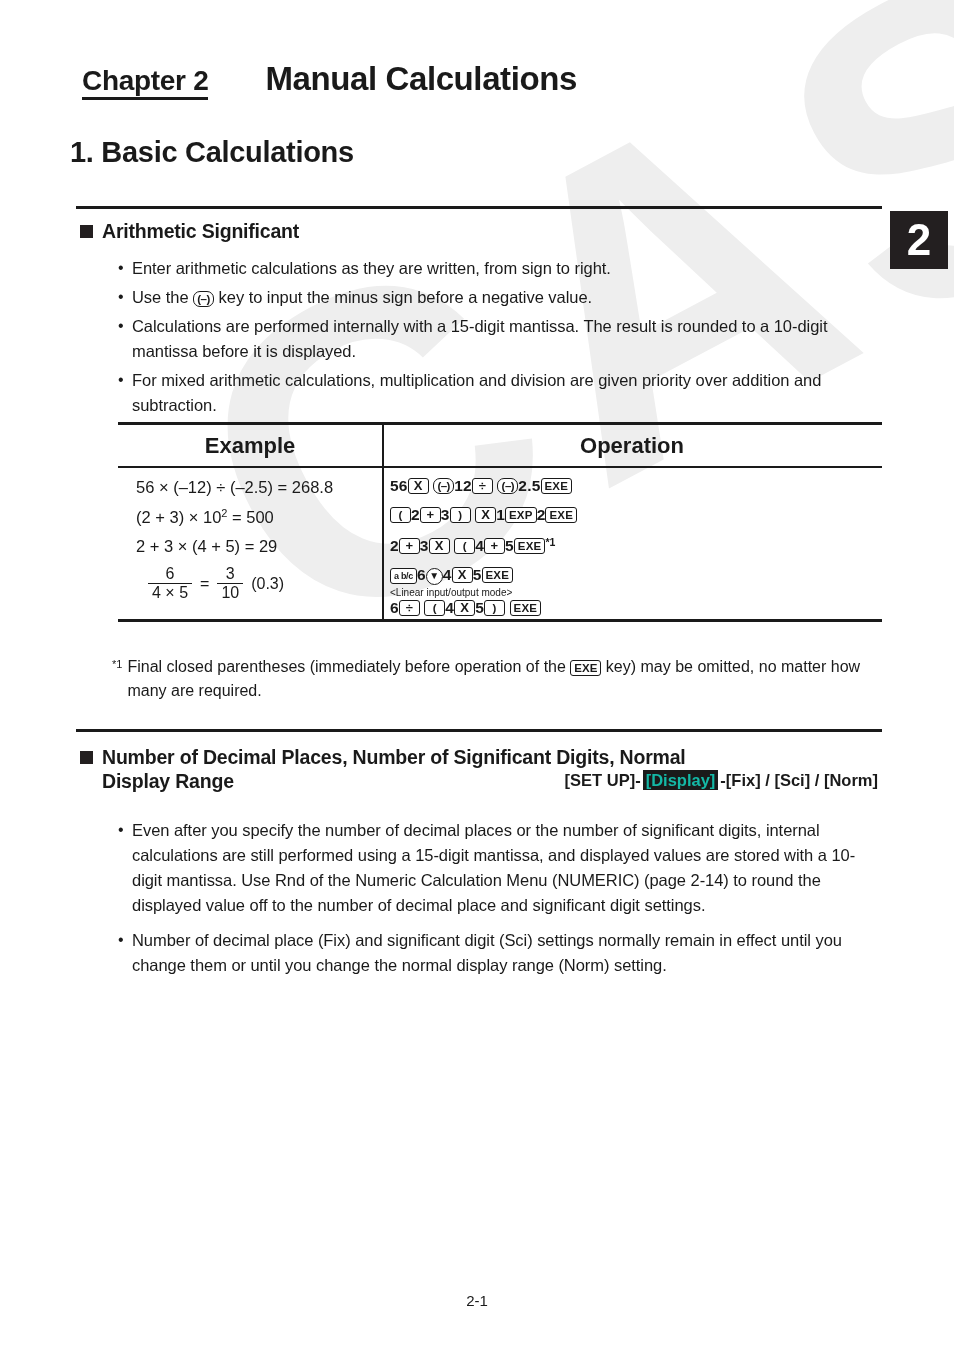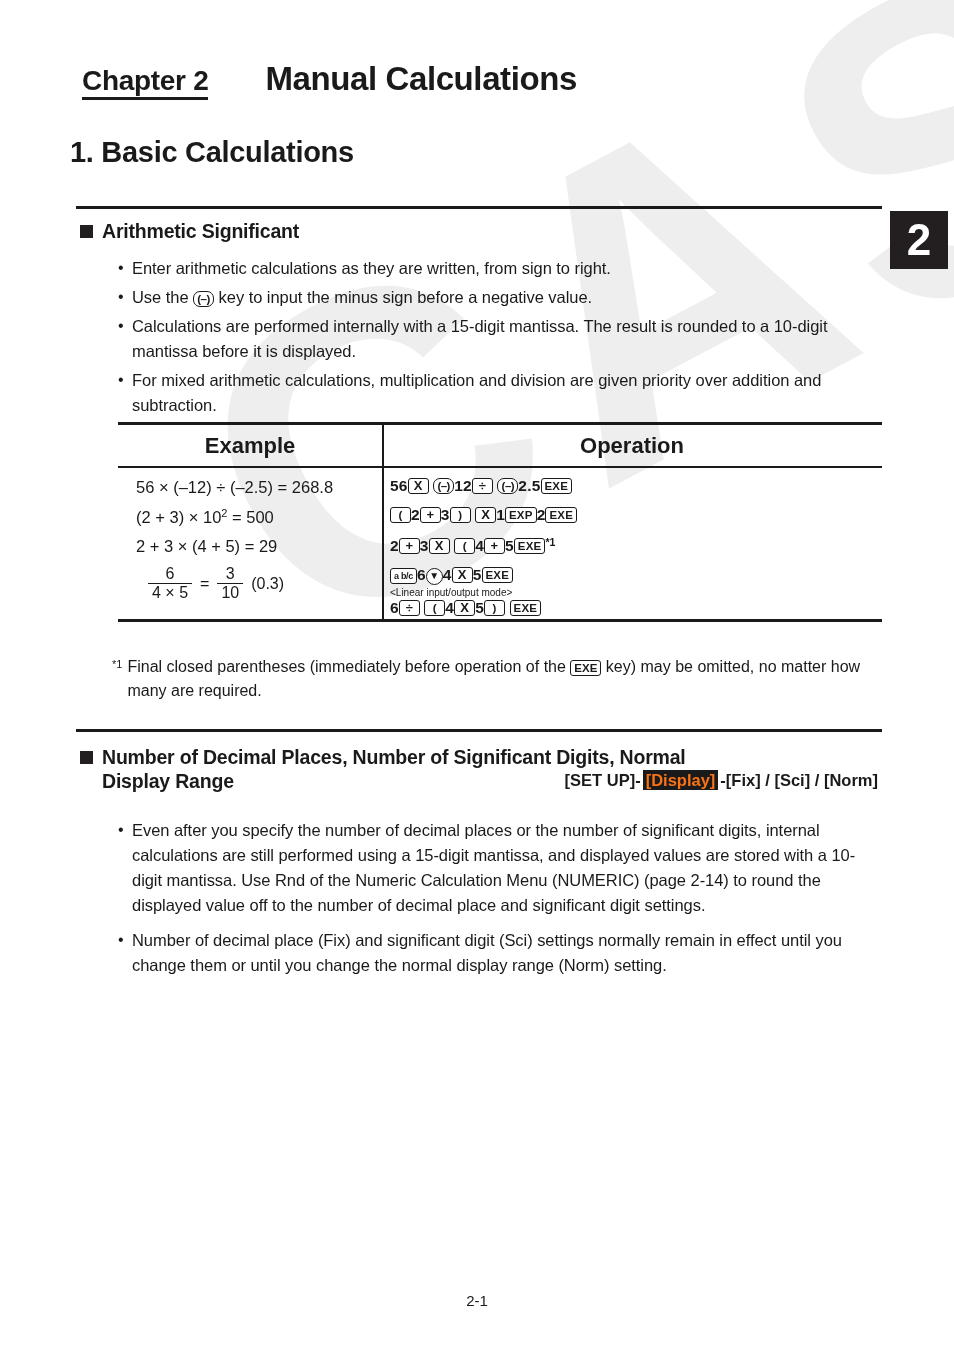--- a/index.html
+++ b/index.html
@@ -293,21 +293,21 @@
   #setup-path {
     position: absolute;
     right: 76px;
     top: 771px;
     font-size: 16.5px;
     font-weight: bold;
     white-space: nowrap;
   }
   #setup-path .inv {
     background: #1a1a1a;
-    color: #f97316;
+    color: #14b8a6;
     padding: 1px 3px;
     margin: 0 2px;
   }
 
   
   #footer {
     position: absolute;
     left: 0;
     top: 1292px;
     width: 954px;

